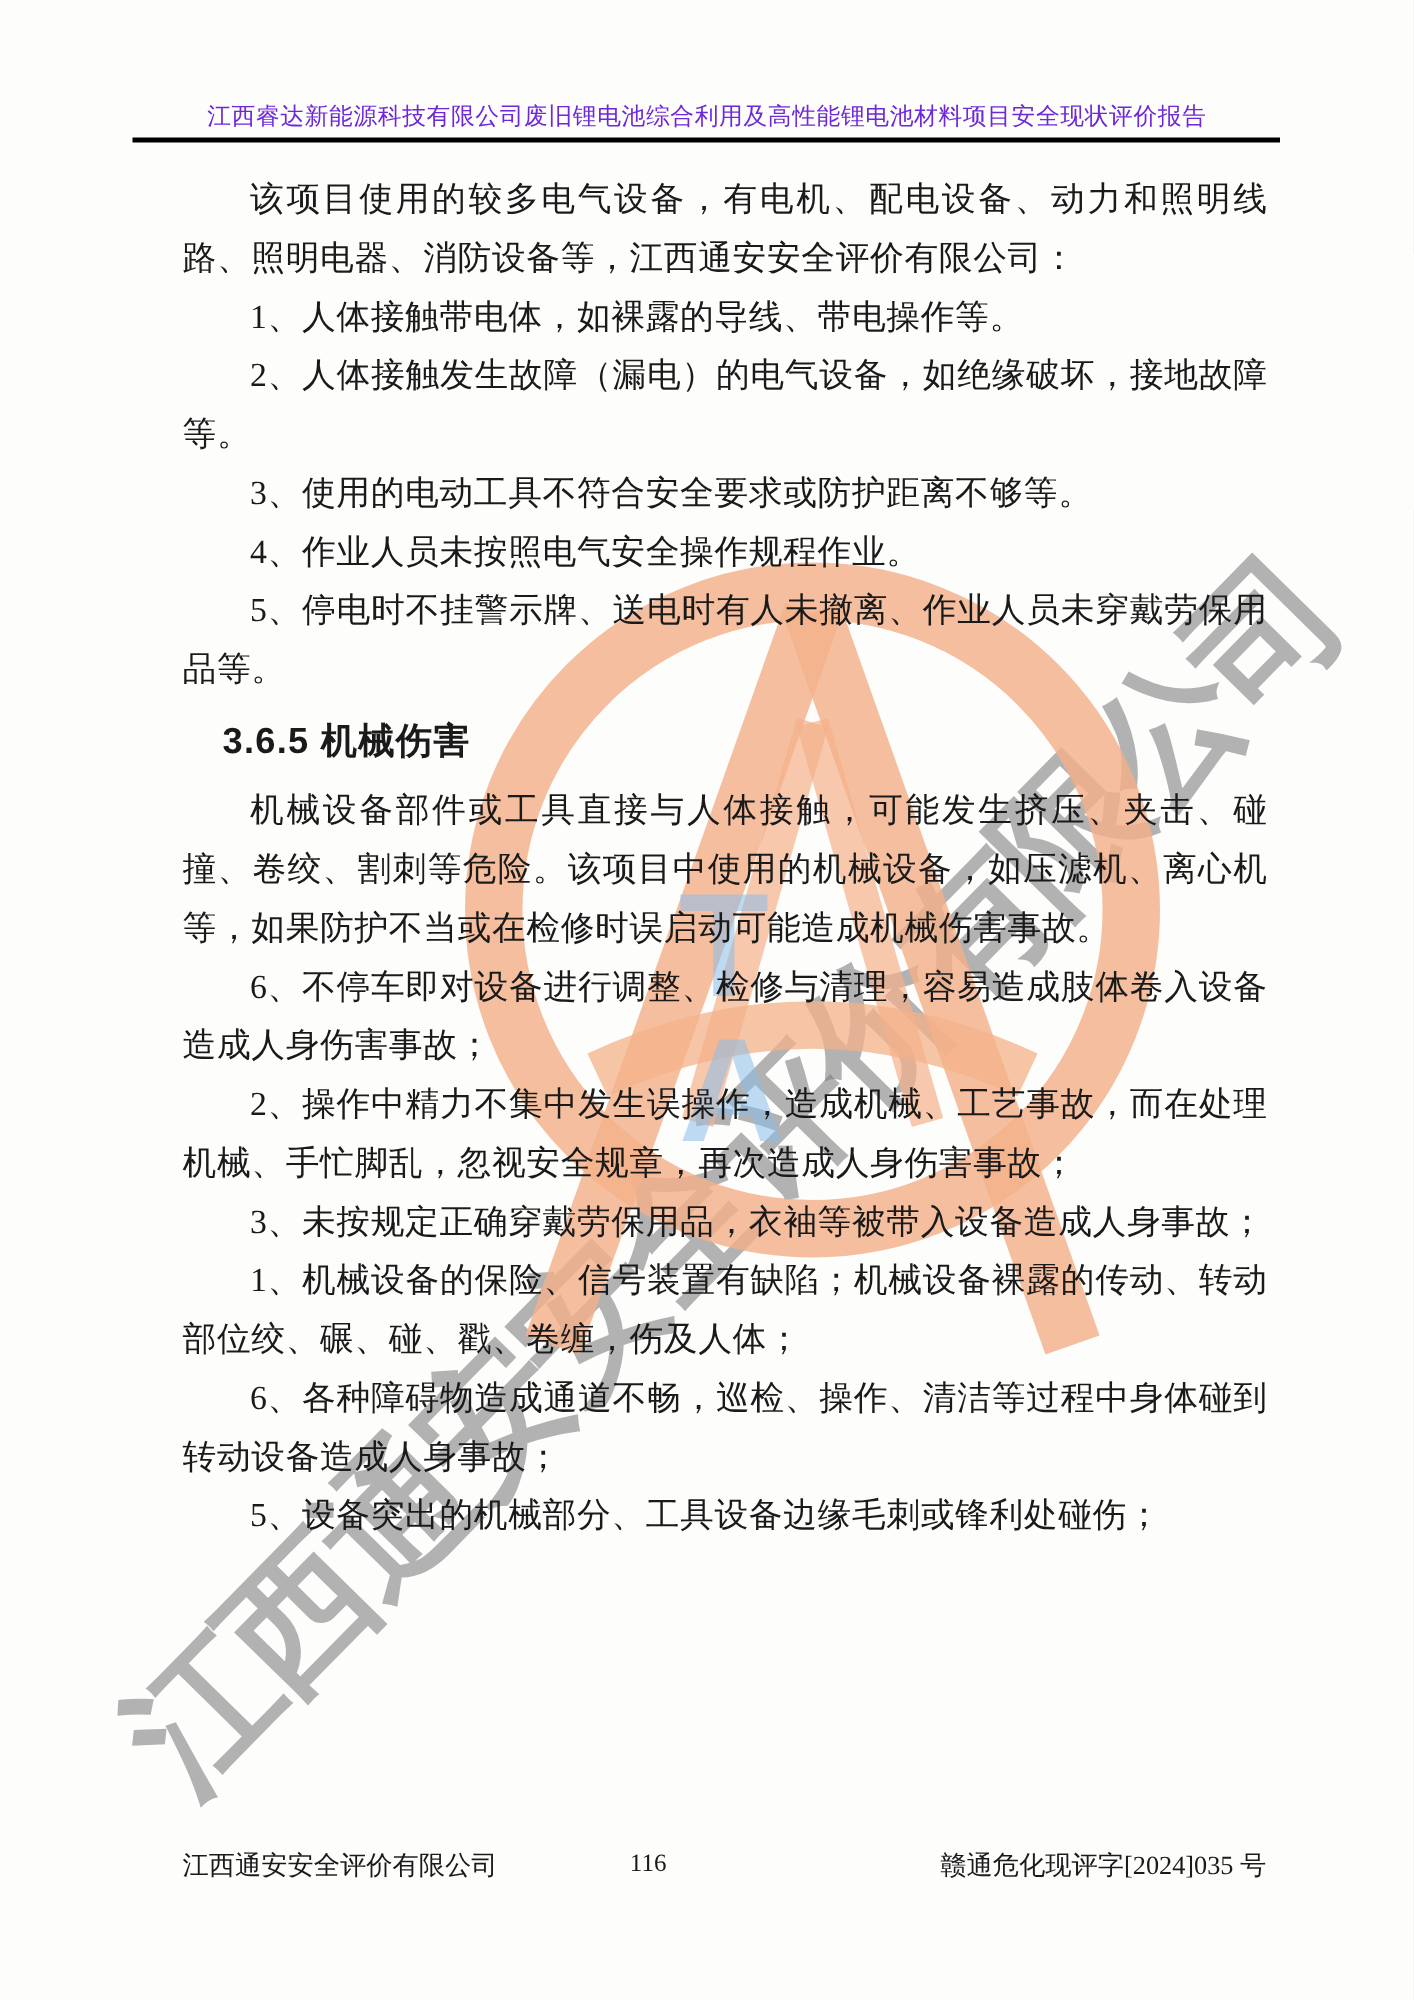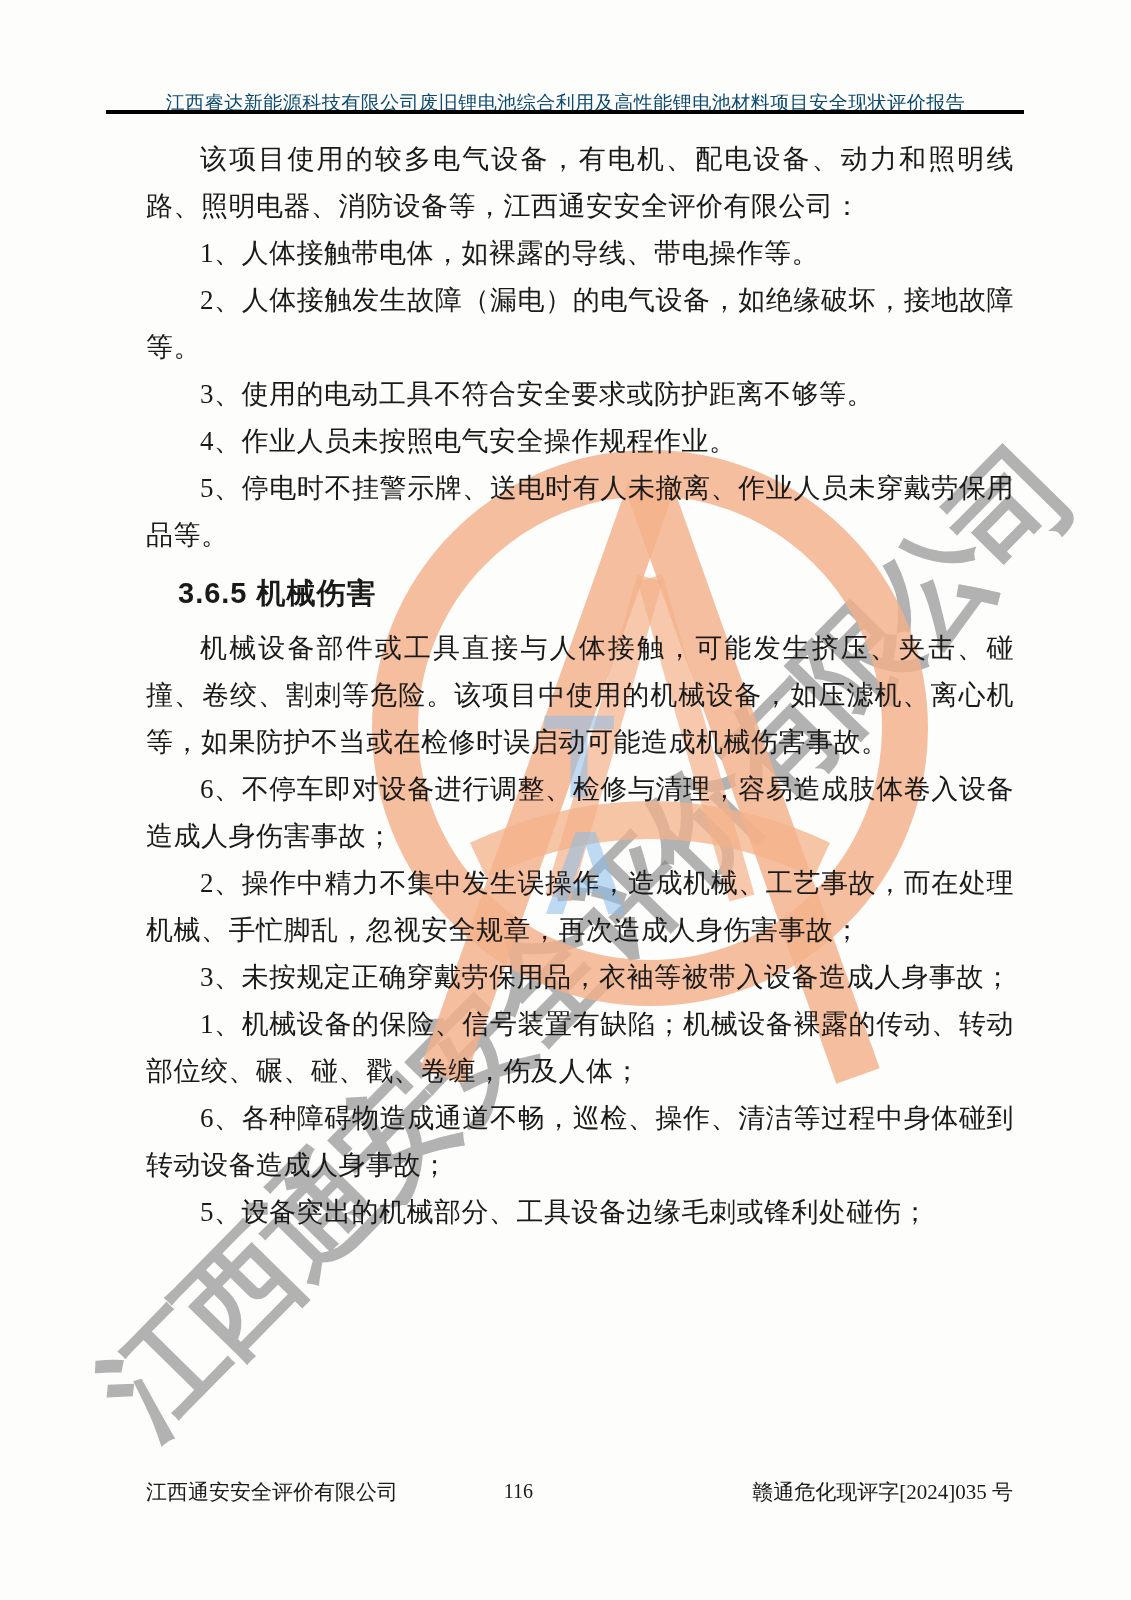--- a/index.html
+++ b/index.html
@@ -9,22 +9,22 @@
     width:1131px; height:1600px;
     margin:0 auto;
     background:#fdfdfc;
     overflow:hidden;
     font-family:"Liberation Serif", serif;
     color:#1a1a1a;
   }
 
   
   .header-title {
-    position:absolute; top:90px; left:104px; width:923px;
-    text-align:center; font-size:19px; letter-spacing:0.5px; color:#0c4a6e;
+    position:absolute; top:80px; left:104px; width:923px;
+    text-align:center; font-size:19px; letter-spacing:0.5px; color:#6d28d9;
     z-index:2;
   }
   .header-rule {
     position:absolute; top:110px; left:106px; width:918px; height:4px;
     background:#000; z-index:2;
   }
 
   
   .wm { position:absolute; inset:0; z-index:0; }
   .wm-diagonal {

